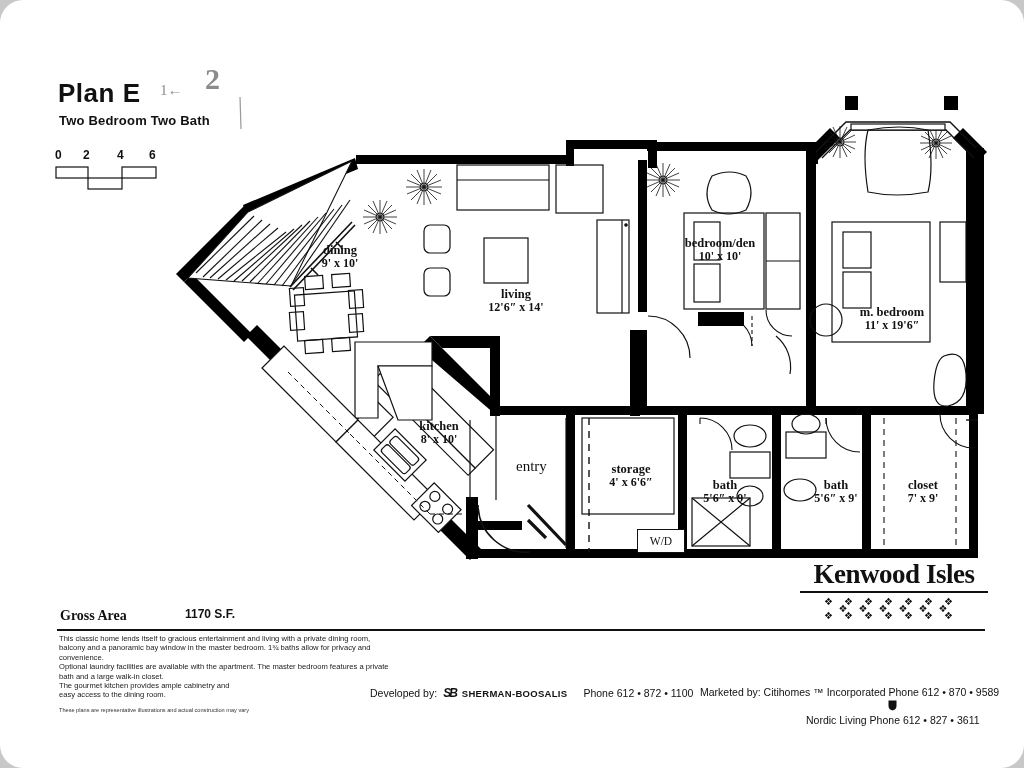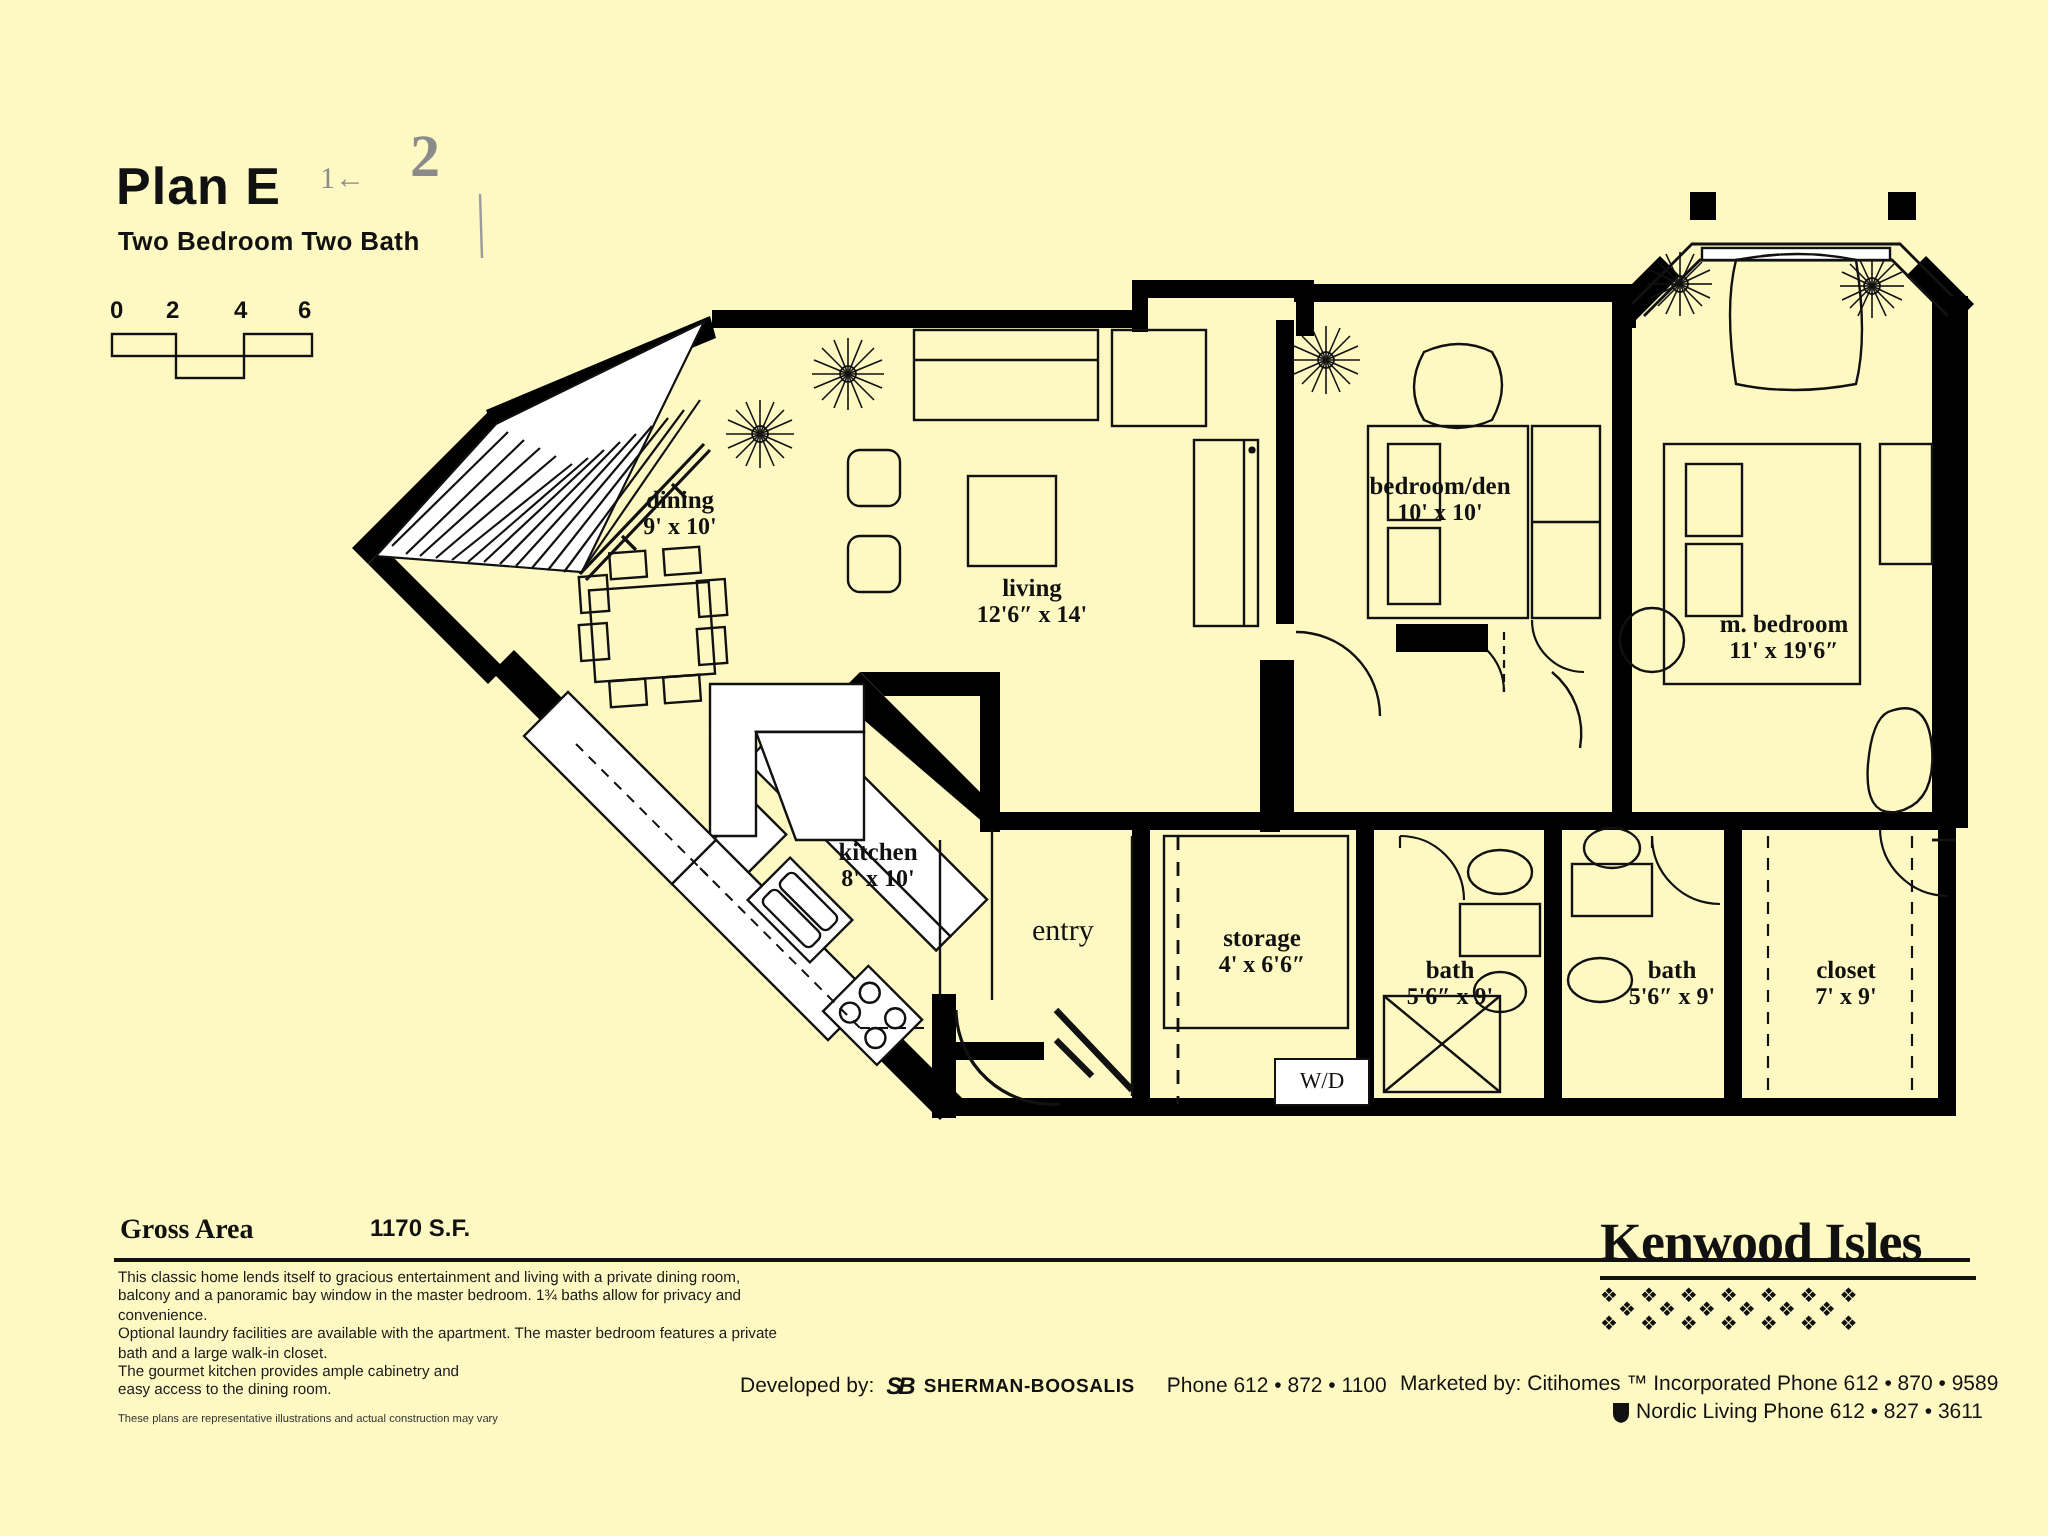--- a/index.html
+++ b/index.html
@@ -1,19 +1,19 @@
 <!DOCTYPE html>
 <html><head>
 <meta charset="utf-8">
 <title>Plan E — Kenwood Isles</title>
 <style>
   html,body{margin:0;padding:0;background:#c8c8c8;}
   body{font-family:"Liberation Sans", sans-serif;}
   #page{
-    position:relative;width:1024px;height:768px;background:#fef9c3;overflow:hidden;
+    position:relative;width:1024px;height:768px;background:#ffffff;overflow:hidden;border-radius:23px;
   }
   
   #plan-title{
     position:absolute;left:58px;top:78px;font-family:"Liberation Sans",sans-serif;
     font-weight:bold;font-size:26px;letter-spacing:.5px;color:#111;
   }
   #plan-subtitle{
     position:absolute;left:59px;top:113px;font-family:"Liberation Sans",sans-serif;
     font-weight:bold;font-size:13px;letter-spacing:.2px;color:#111;
   }
@@ -25,22 +25,22 @@
   
   #gross-area-label{position:absolute;left:60px;top:608px;font-weight:bold;font-size:14px;color:#111;font-family:Liberation Serif, serif;}
   #gross-area-value{position:absolute;left:185px;top:607px;font-weight:bold;font-size:12px;color:#111;}
   #footer-rule{position:absolute;left:57px;top:629px;width:928px;height:2px;background:#111;}
   #desc{position:absolute;left:59px;top:634px;width:330px;font-size:7.6px;line-height:9.4px;color:#1a1a1a;}
   #disclaimer{position:absolute;left:59px;top:707px;width:300px;font-size:5.6px;color:#333;}
   #dev-line{position:absolute;left:370px;top:686px;font-size:10.5px;color:#111;display:flex;align-items:center;gap:6px;}
   #sb-mark{font-weight:bold;font-style:italic;font-size:12px;letter-spacing:-2px;color:#111;}
   #sb-name{font-weight:bold;font-size:9.5px;letter-spacing:.3px;}
   #mkt-line1{position:absolute;left:700px;top:686px;font-size:10.5px;color:#111;white-space:nowrap;}
-  #mkt-line2{position:absolute;left:806px;top:700px;font-size:10.5px;color:#111;white-space:nowrap;display:flex;align-items:center;gap:3px;}
-  #brand{position:absolute;left:800px;top:608px;width:188px;text-align:left;}
+  #mkt-line2{position:absolute;left:806px;top:700px;font-size:10.5px;color:#111;white-space:nowrap;display:flex;align-items:center;gap:3px;flex-direction:column;}
+  #brand{position:absolute;left:800px;top:561px;width:188px;text-align:center;}
   #brand-name{font-family:"Liberation Serif",serif;font-weight:bold;font-size:27px;letter-spacing:-.5px;color:#111;line-height:1;}
   #brand-rule{height:2px;background:#111;margin-top:3px;}
   #brand-diamonds{margin-top:5px;line-height:7px;}
   .dia-row{font-size:10px;letter-spacing:11px;color:#111;}
   .dia-row.offset{padding-left:9px;}
   
   #floorplan{position:absolute;left:0;top:0;width:1024px;height:768px;}
   .room-label{position:absolute;text-align:center;font-weight:bold;color:#111;
      font-family:"Liberation Serif",serif;line-height:1.12;}
   .rl-name{font-size:12.5px;display:block;}

